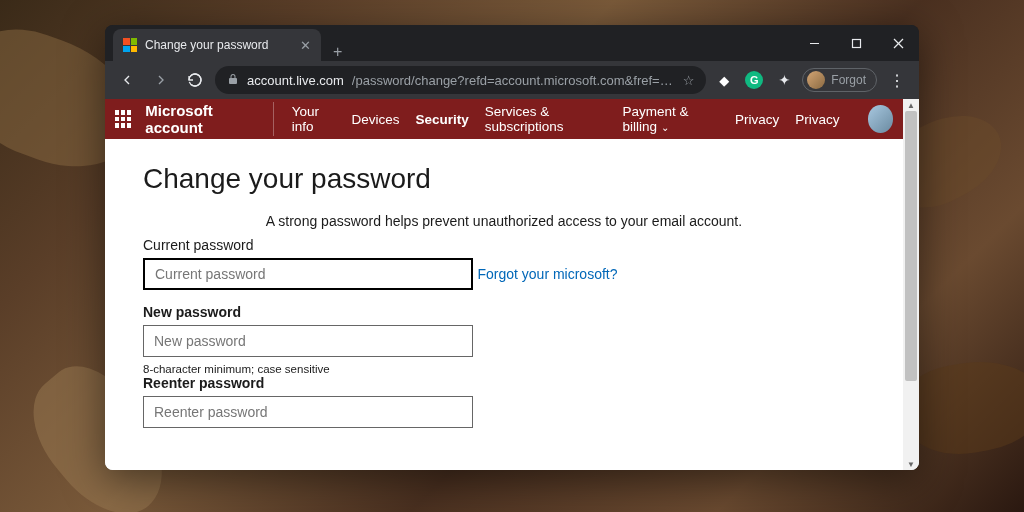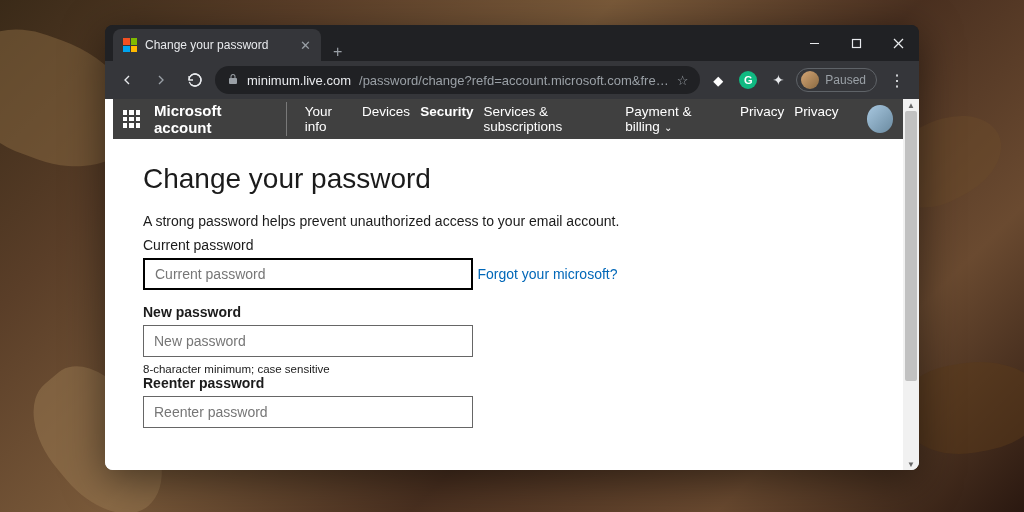--- a/index.html
+++ b/index.html
@@ -122,49 +122,48 @@
     display:flex;
   }
   .page { flex:1; overflow:hidden; background:white; }
   .scrollbar-track { width:16px; background:#f1f1f1; position:relative; }
   .scrollbar-thumb { position:absolute; left:2px; right:2px; top:12px; height:270px; background:#c1c1c1; border-radius:2px; }
   .scrollbar-arrow { position:absolute; left:0; right:0; height:12px; display:flex; align-items:center; justify-content:center; font-size:8px; color:#666; cursor:pointer;}
   .sa-top{top:0;} .sa-bot{bottom:0;}
 
   .ms-header {
     height: 40px;
-    background: #404040;
+    background: #7f1d1d;
     display:flex;
     align-items:center;
     padding: 0 10px;
     gap: 14px;
     color:white;
     font-size: 13.5px;
-    margin-left: 8px;
   }
   .waffle {
     width:18px;height:18px;
     display:grid;
     grid-template-columns:repeat(3,1fr);
     grid-template-rows:repeat(3,1fr);
     gap:2px;
     cursor:pointer;
   }
   .waffle span{background:white;}
   .brand { font-weight:600; font-size:15px; padding-right:10px; border-right:1px solid rgba(255,255,255,0.3); margin-right:4px;}
-  .ms-nav { display:flex; gap:10px; }
+  .ms-nav { display:flex; gap:16px; align-items:center; }
   .ms-nav a { color:white; text-decoration:none; cursor:pointer; }
   .ms-nav a.active { font-weight:600; }
   .chev { font-size:10px; margin-left:4px; }
   .ms-spacer { flex:1; }
   .ms-avatar { width:28px;height:28px;border-radius:50%;background:linear-gradient(135deg,#a8c8e0,#6a8aa0); cursor:pointer;}
 
   .content { padding: 24px 38px; }
   h1 { font-weight:300; font-size:28px; color:#1b1b1b; margin-bottom:18px; }
-  .subtitle { font-size:14px; color:#1b1b1b; margin-bottom:8px; }
+  .subtitle { font-size:14px; color:#1b1b1b; margin-bottom:8px;text-align:center; }
   .field-block { margin-bottom: 14px; }
   .field-label { font-size:14px; color:#1b1b1b; margin-bottom:5px; display:block; }
   .field-label.bold { font-weight:600; }
   .field-input {
     width: 330px; height: 32px;
     border:1px solid #666;
     padding: 0 10px;
     font-size:14px;
     color:#1b1b1b;
     background:white;
@@ -234,36 +233,36 @@
           <polyline points="3 18 3 12 9 12" transform="translate(0 6) scale(1 -1) translate(0 -18)"></polyline>
           <path d="M3 12a9 9 0 1 1 3 6.7" transform="rotate(30 12 12)"></path>
         </svg>
       </div>
     <div class="omnibox">
       <span class="lock">
         <svg width="12" height="12" viewBox="0 0 24 24" fill="#9aa0a6">
             <path d="M12 2a5 5 0 0 0-5 5v3H6a2 2 0 0 0-2 2v8a2 2 0 0 0 2 2h12a2 2 0 0 0 2-2v-8a2 2 0 0 0-2-2h-1V7a5 5 0 0 0-5-5zm-3 5a3 3 0 1 1 6 0v3H9z"></path>
           </svg>
       </span>
-      <span class="url-domain">minimum.live.com</span>
+      <span class="url-domain">account.live.com</span>
         <span class="url-path">/password/change?refd=account.microsoft.com&amp;fref=home.banner.c...</span>
       <span class="star">☆</span>
     </div>
     <div class="ext">
         <span class="ext-tag">◆</span>
       </div>
     <div class="ext">
         <span class="ext-g">G</span>
       </div>
     <div class="ext">
         <span class="ext-puzzle">✦</span>
       </div>
     <div class="profile-chip">
       <div class="avatar-sm"></div>
-      <span>Paused</span>
+      <span>Forgot</span>
     </div>
     <div class="kebab">⋮</div>
   </div>
 
   <div class="viewport">
     <div class="page">
 
       <div class="ms-header">
         <div class="waffle">
             <span></span>

